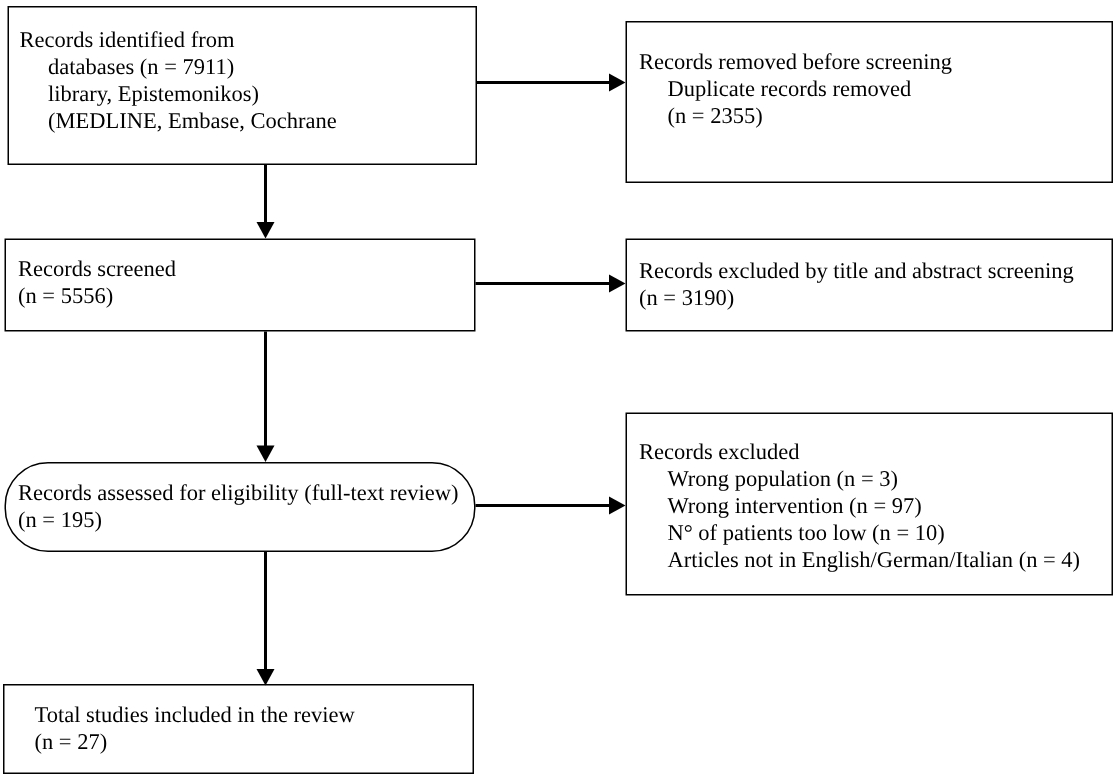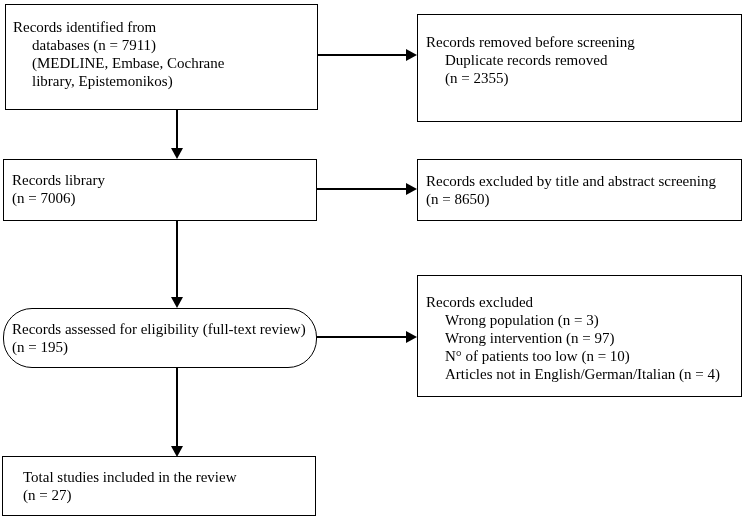--- a/index.html
+++ b/index.html
@@ -49,38 +49,38 @@
   }
 </style>
 </head>
 <body>
 
 <div class="canvas">
 
   <div class="box" id="box-identified">
     <div class="line">Records identified from</div>
     <div class="line indent">databases (n = 7911)</div>
+    <div class="line indent">library, Epistemonikos)</div>
     <div class="line indent">(MEDLINE, Embase, Cochrane</div>
-    <div class="line indent">library, Epistemonikos)</div>
   </div>
 
   <div class="box" id="box-removed">
     <div class="line">Records removed before screening</div>
     <div class="line indent">Duplicate records removed</div>
     <div class="line indent">(n = 2355)</div>
   </div>
 
   <div class="box" id="box-screened">
-    <div class="line">Records library</div>
-    <div class="line">(n = 7006)</div>
+    <div class="line">Records screened</div>
+    <div class="line">(n = 5556)</div>
   </div>
 
   <div class="box" id="box-excl-title">
     <div class="line">Records excluded by title and abstract screening</div>
-    <div class="line">(n = 8650)</div>
+    <div class="line">(n = 3190)</div>
   </div>
 
   <div class="box" id="box-assessed">
     <div class="line">Records assessed for eligibility (full-text review)</div>
     <div class="line">(n = 195)</div>
   </div>
 
   <div class="box" id="box-excl-full">
     <div class="line">Records excluded</div>
     <div class="line indent">Wrong population (n = 3)</div>

